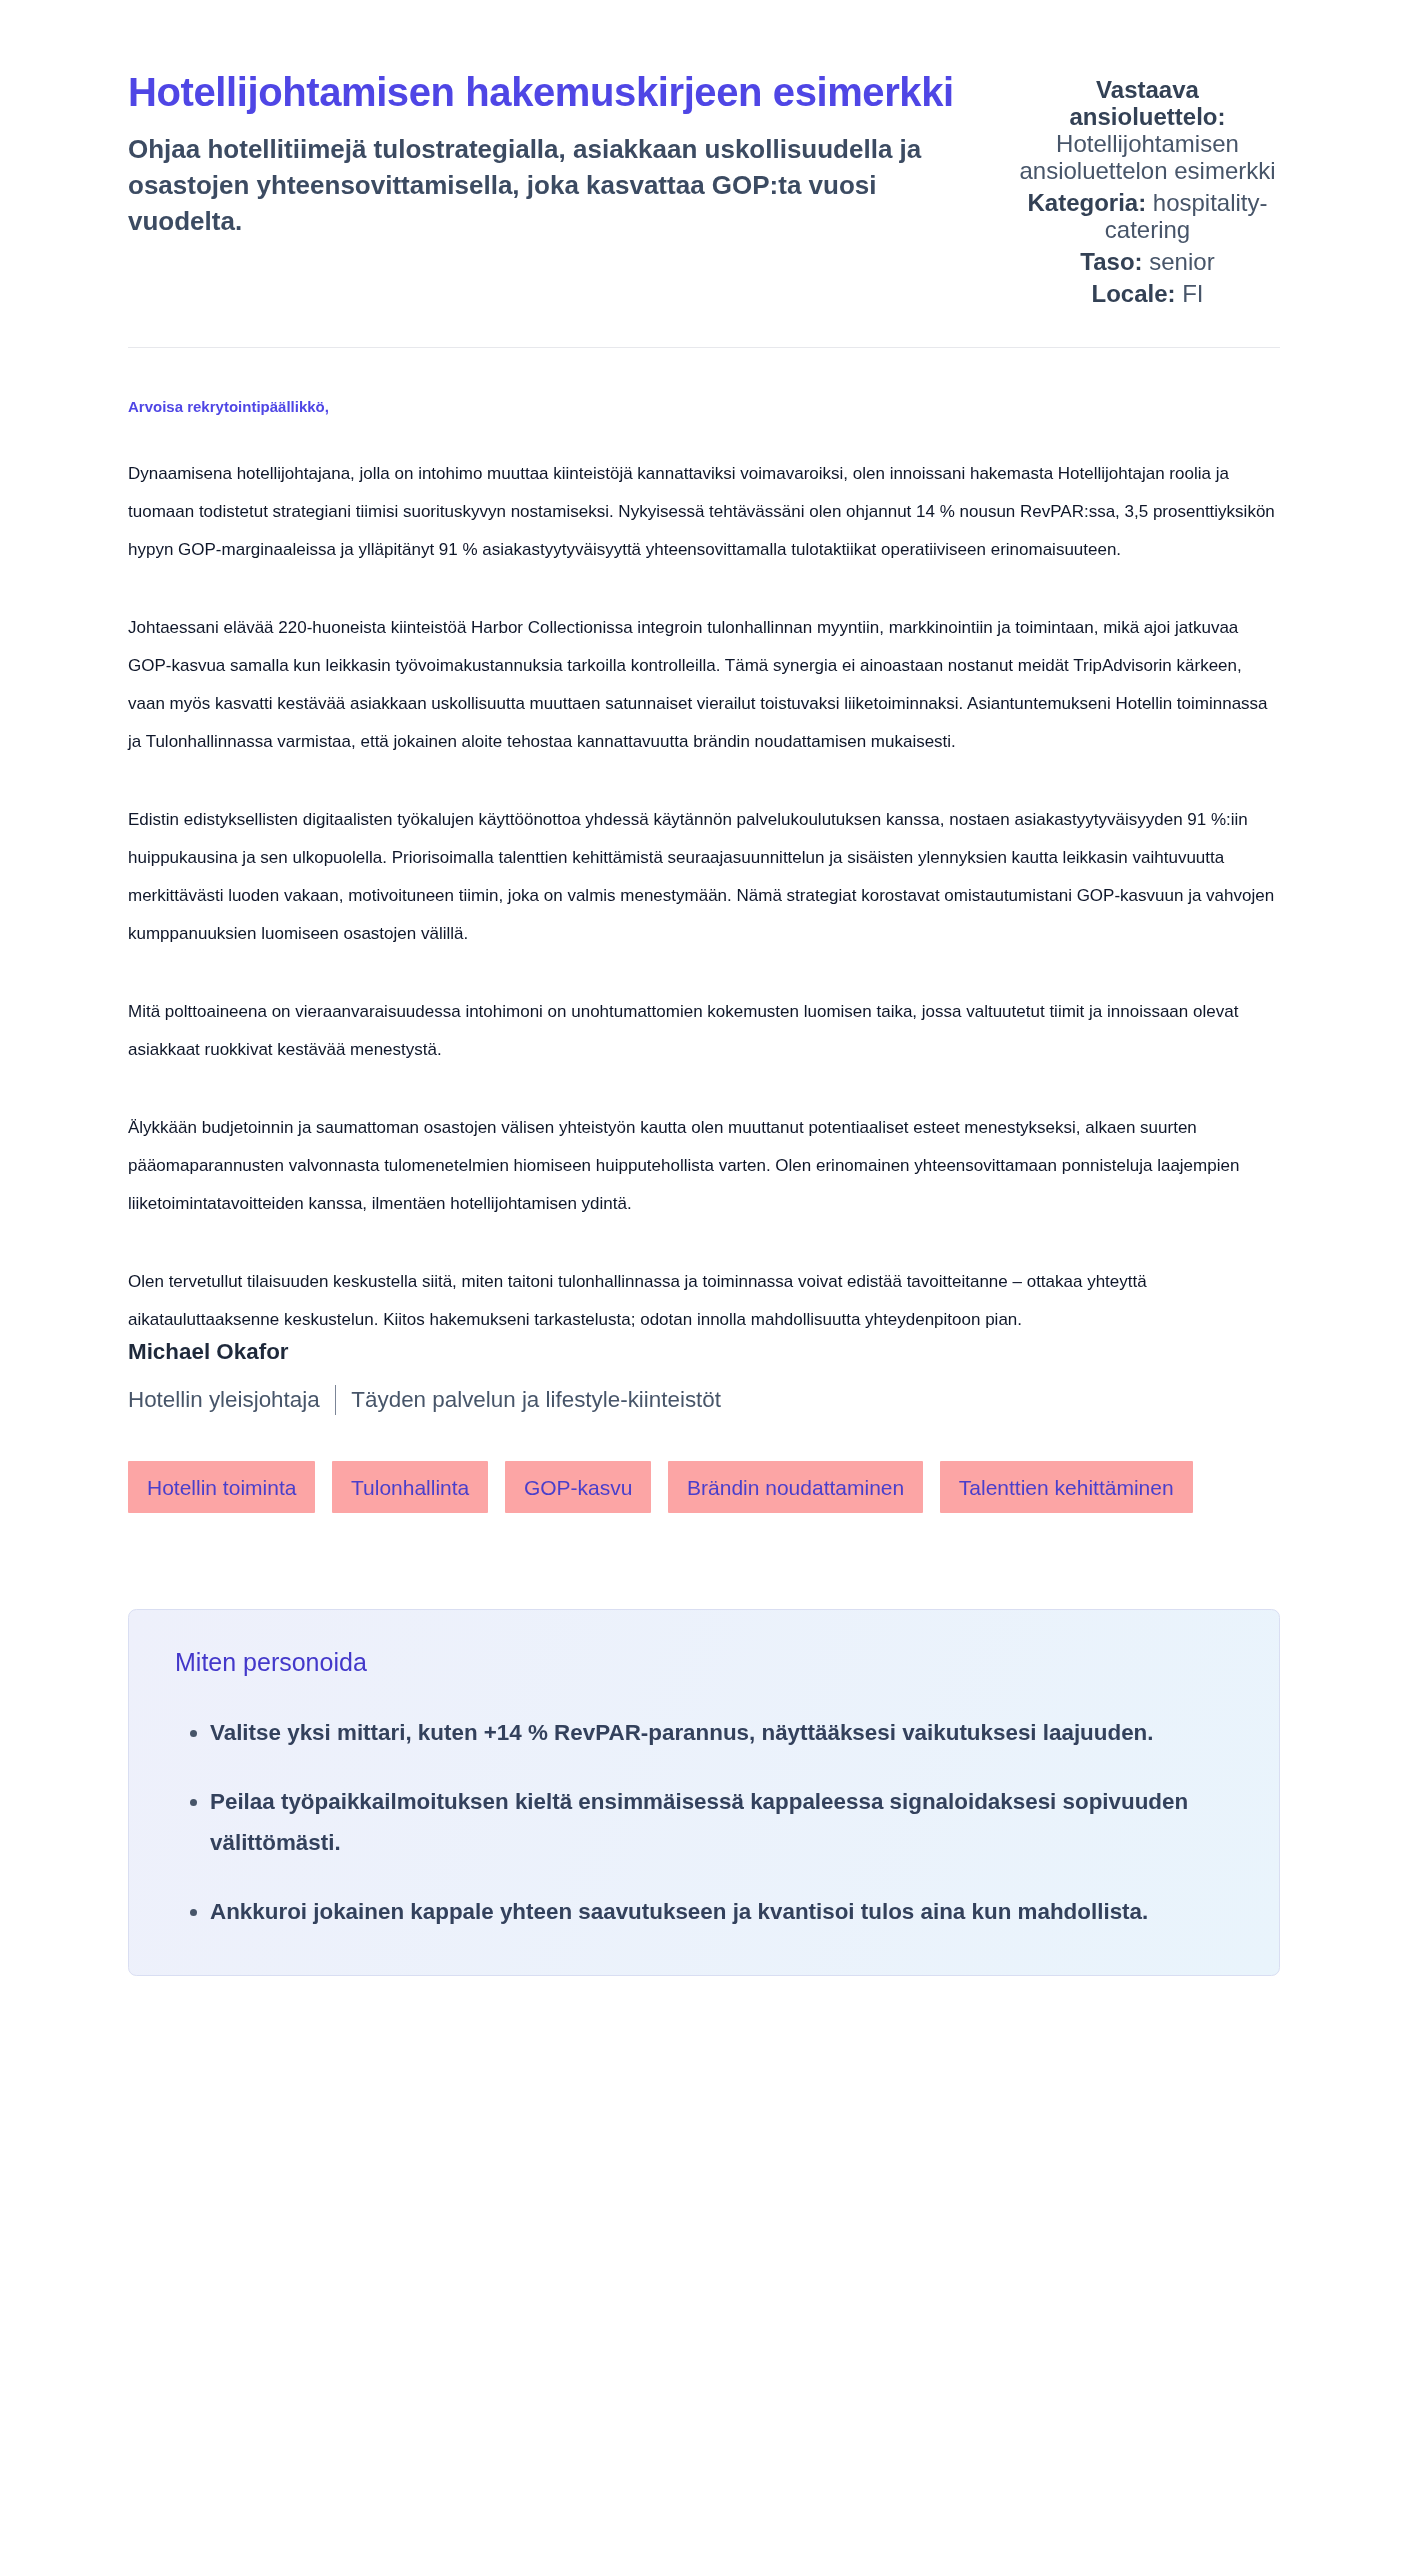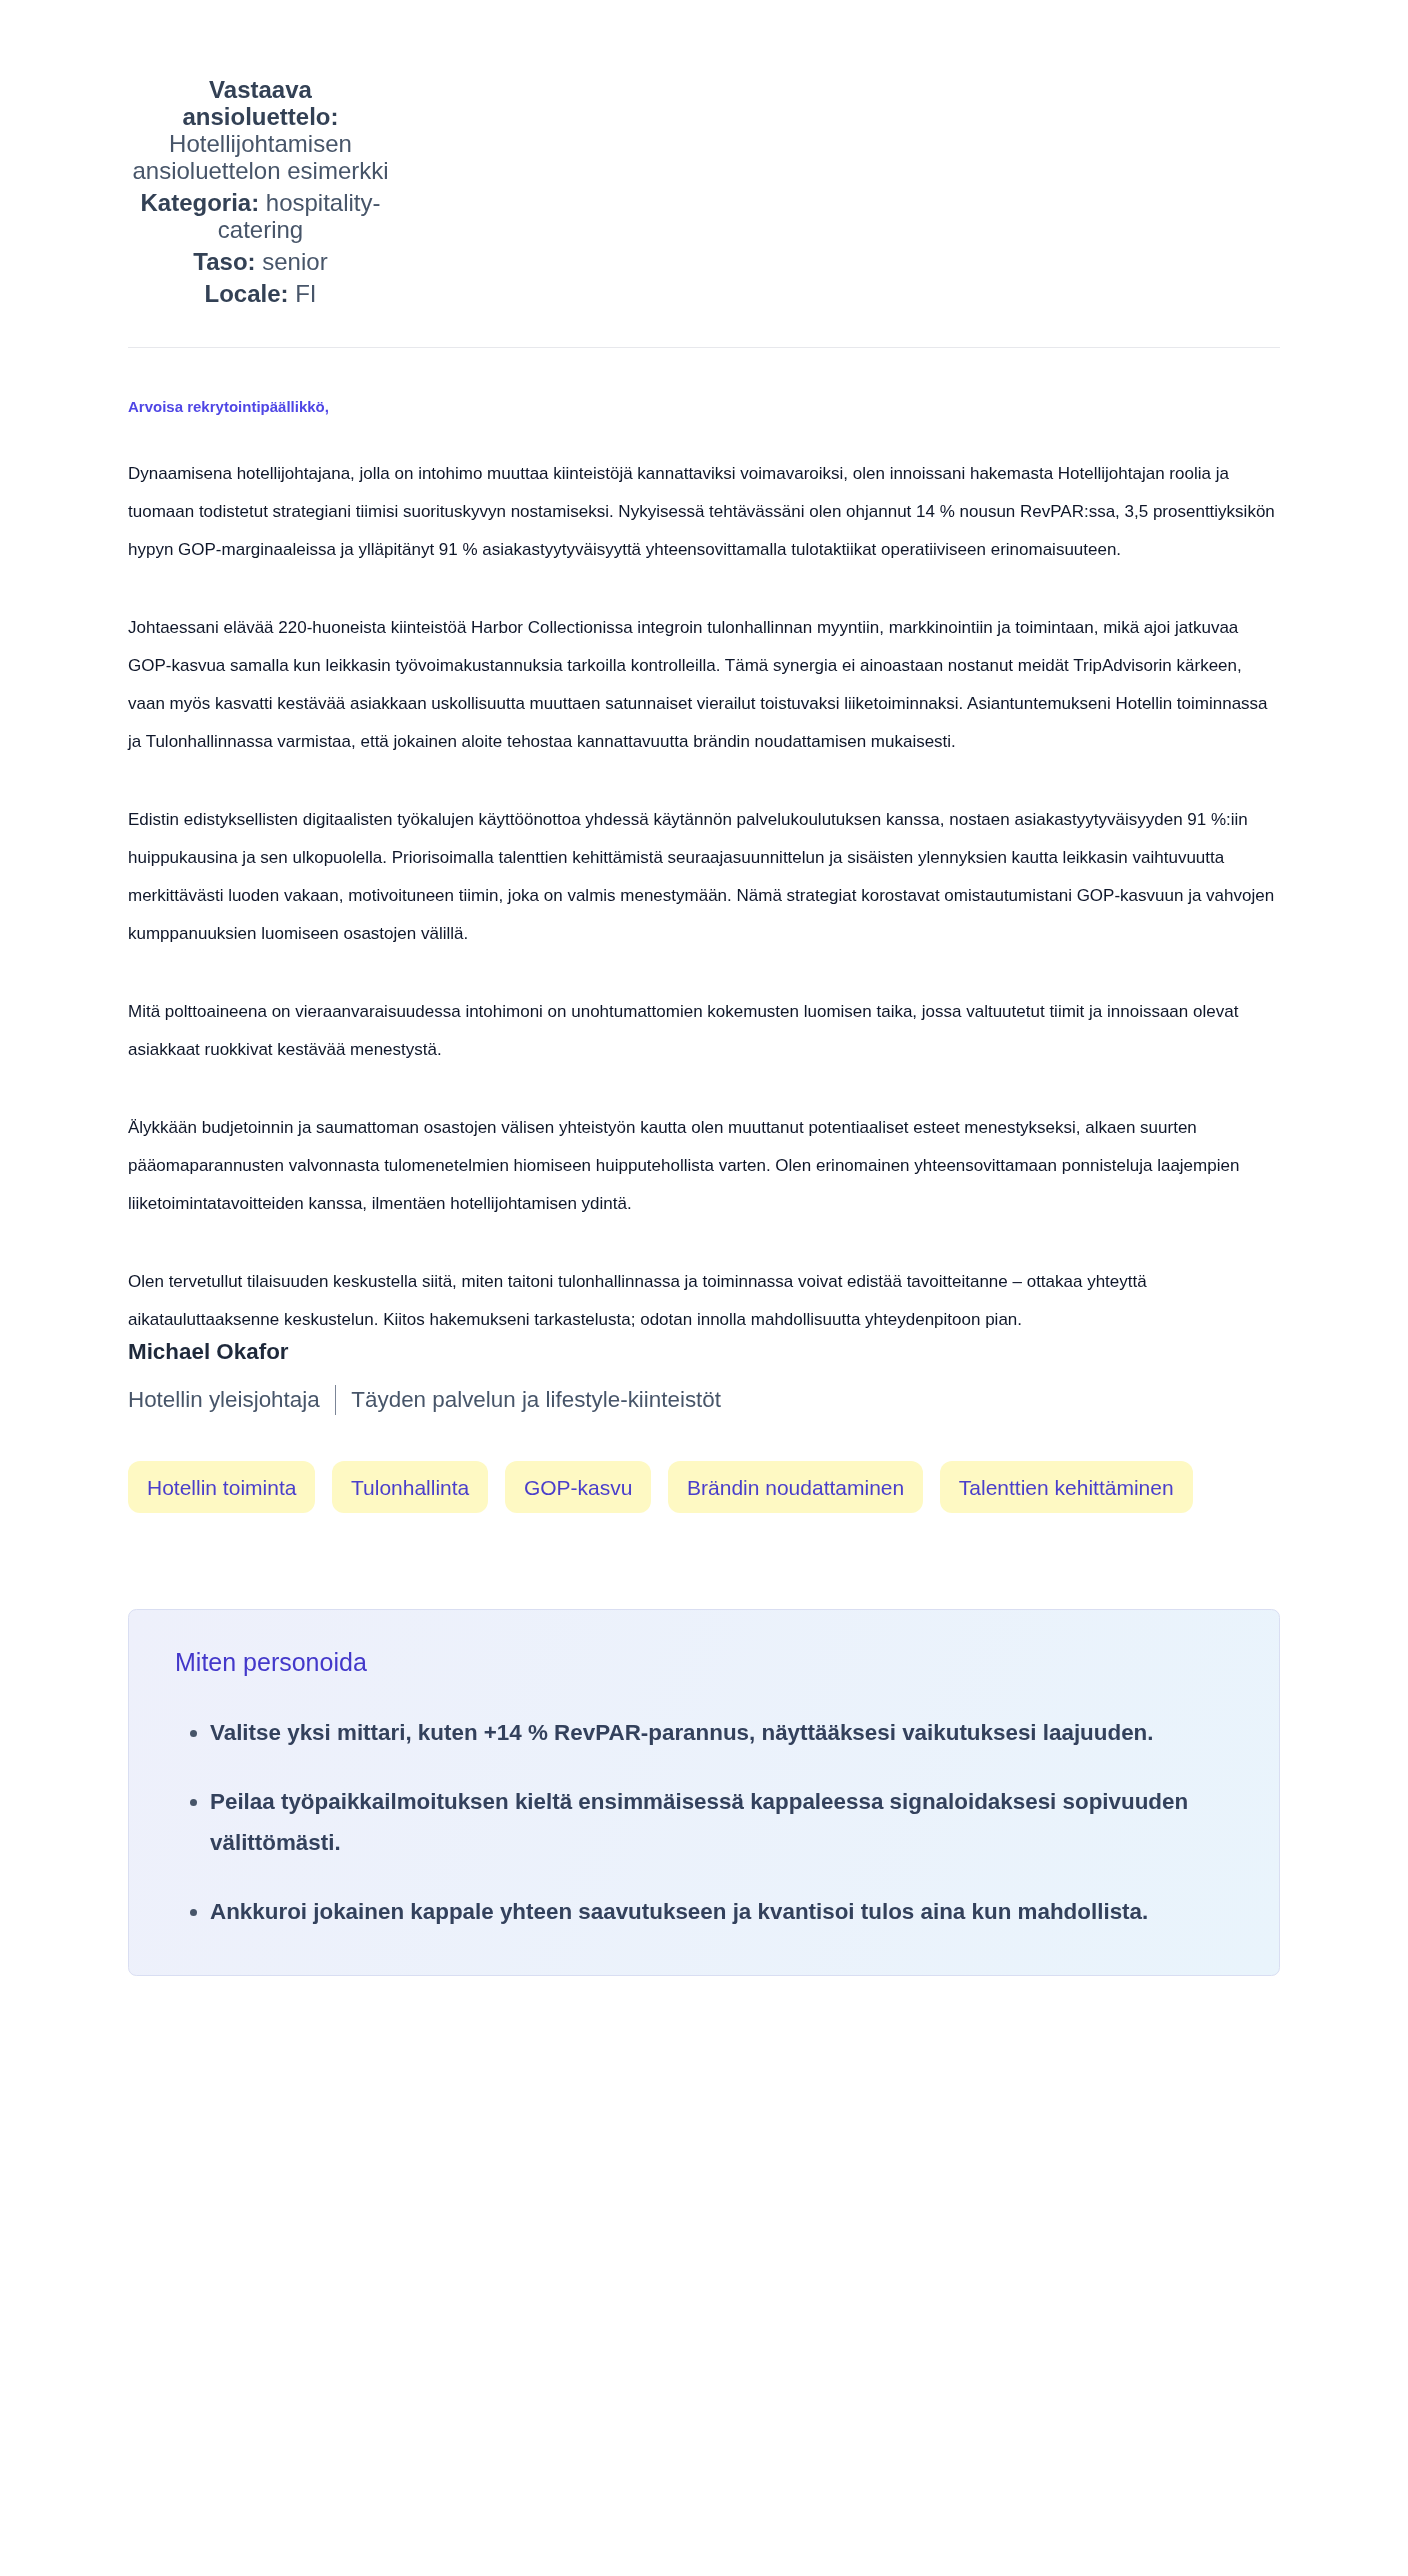--- a/index.html
+++ b/index.html
@@ -89,27 +89,27 @@
   }
 
   
   .tags {
     margin-top: 46px;
     display: flex;
     flex-wrap: wrap;
     gap: 16.6px;
   }
   .chip {
-    background: #fef9c3;
+    background: #fca5a5;
     color: #4a3fcb;
     font-size: 21px;
     font-weight: 500;
     line-height: 1;
     padding: 15.7px 19px;
-    border-radius: 12px;
+    border-radius: 1px;
     white-space: nowrap;
     cursor: pointer;
   }
 
   
   .tips-box {
     margin-top: 96px;
     border: 1.7px solid #d9def2;
     border-radius: 8.3px;
     background: linear-gradient(115deg, #eef0fb 0%, #e9f4fc 100%);
@@ -135,20 +135,24 @@
   }
   .tips-list li:first-child { margin-top: 0; }
   .tips-list li::marker { color: #475569; }
 </style>
 </head>
 <body>
 
 <div class="page">
 
   <div class="header">
+    <div class="header-left">
+      <h1 class="page-title">Hotellijohtamisen hakemuskirjeen esimerkki</h1>
+      <p class="page-subtitle">Ohjaa hotellitiimejä tulostrategialla, asiakkaan uskollisuudella ja osastojen yhteensovittamisella, joka kasvattaa GOP:ta vuosi vuodelta.</p>
+    </div>
     <div class="header-meta">
       <div class="meta-row">
         <span class="meta-label">Vastaava ansioluettelo:</span>
         <span>Hotellijohtamisen ansioluettelon esimerkki</span>
       </div>
       <div class="meta-row">
         <span class="meta-label">Kategoria:</span>
         <span>hospitality-catering</span>
       </div>
       <div class="meta-row">

